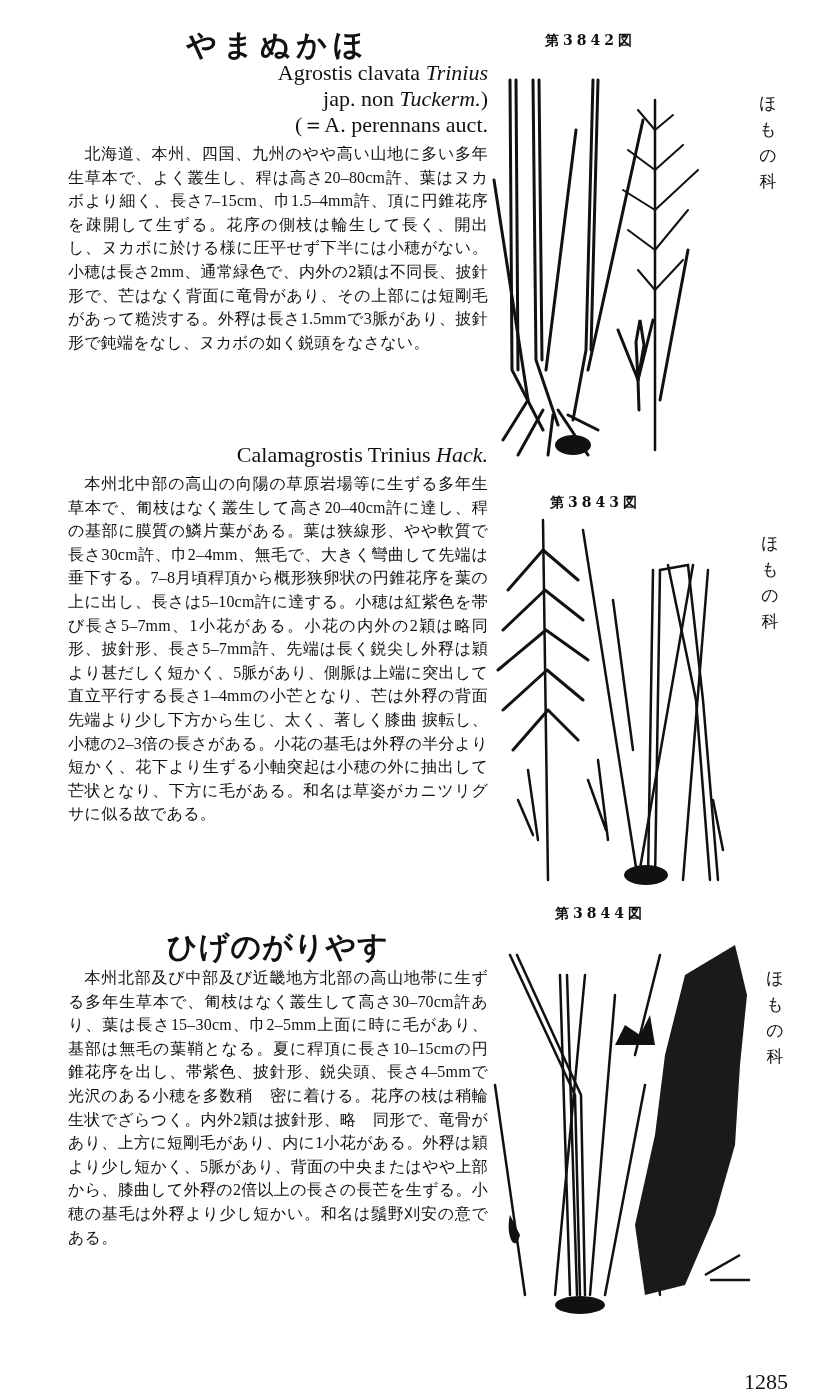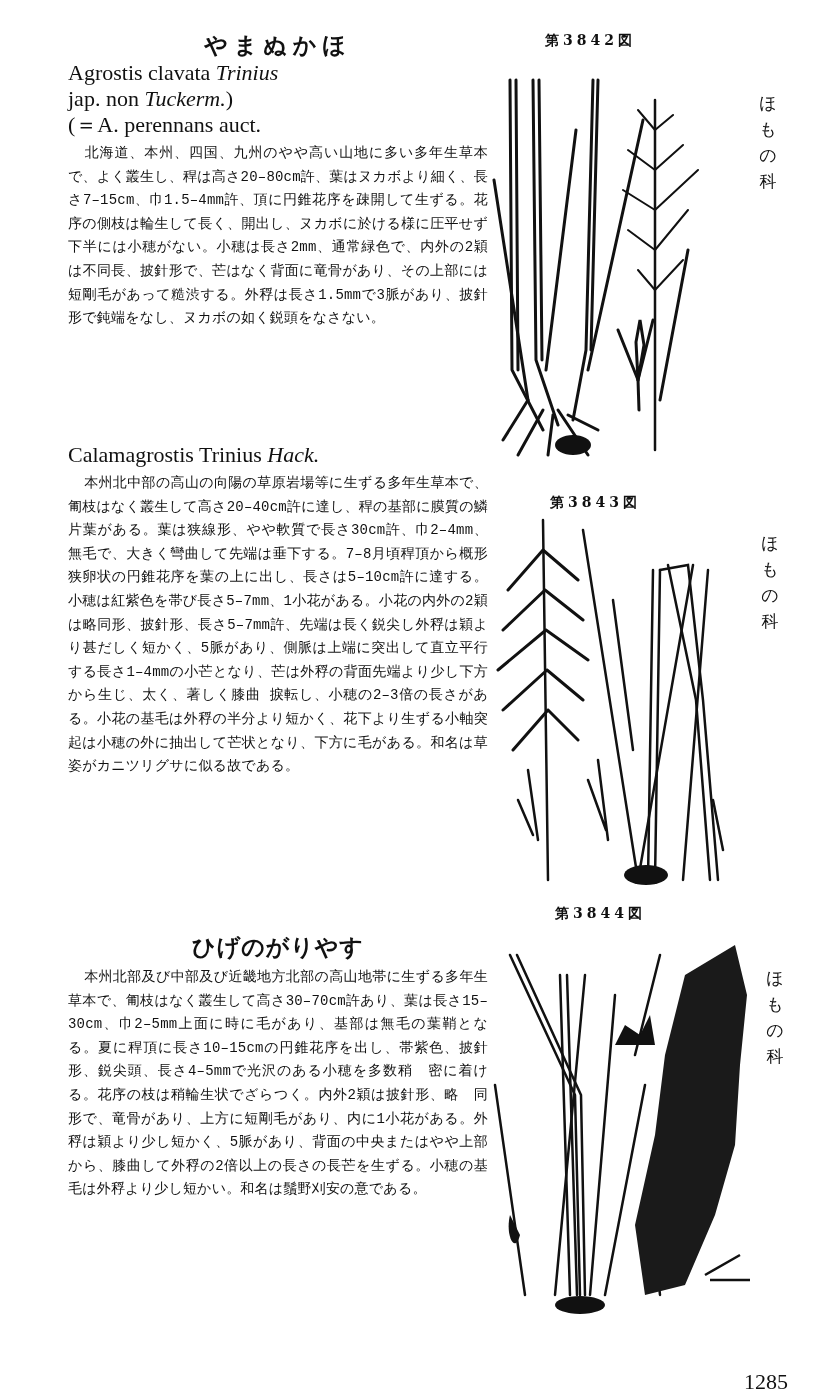--- a/index.html
+++ b/index.html
@@ -1,22 +1,22 @@
 <!DOCTYPE html>
 <html><head>
 <meta charset="utf-8">
 <style>
   html, body { margin: 0; padding: 0; background: #ffffff; }
   body { width: 840px; height: 1400px; position: relative; overflow: hidden; color: #111; font-family: "DejaVu Serif", serif; }
   .col-left { position: absolute; left: 68px; top: 30px; width: 420px; }
   .entry { position: relative; }
-  .jp-title { text-align: center; font-family: "DejaVu Sans", sans-serif; font-weight: bold; font-size: 23px; letter-spacing: 6px; line-height: 30px; }
-  .latin { text-align: left; font-family: "Liberation Serif", serif; font-size: 22px; line-height: 26px; }
+  .jp-title { text-align: center; font-family: "DejaVu Sans", sans-serif; font-weight: bold; font-size: 30px; letter-spacing: 6px; line-height: 30px; }
+  .latin { text-align: right; font-family: "Liberation Serif", serif; font-size: 22px; line-height: 26px; }
   .latin i { font-style: italic; }
-  .body-text { font-family: Liberation Mono, monospace; font-size: 14px; line-height: 23.6px; text-align: justify; letter-spacing: 0.2px; margin-top: 4px; }
+  .body-text { font-family: Liberation Serif, serif; font-size: 16px; line-height: 23.6px; text-align: justify; letter-spacing: 0.2px; margin-top: 4px; }
   .body-text .indent { display: inline-block; width: 16px; }
   .fig-label { position: absolute; font-family: "DejaVu Serif", serif; font-size: 14px; font-weight: bold; letter-spacing: 4px; }
   .family { position: absolute; font-family: "DejaVu Serif", serif; font-size: 17px; width: 20px; line-height: 26px; text-align: center; }
   .family span { display: block; }
   .illus { position: absolute; }
   .page-num { position: absolute; right: 52px; top: 1369px; font-family: "Liberation Serif", serif; font-size: 22px; }
 </style>
 </head>
 <body>
 

